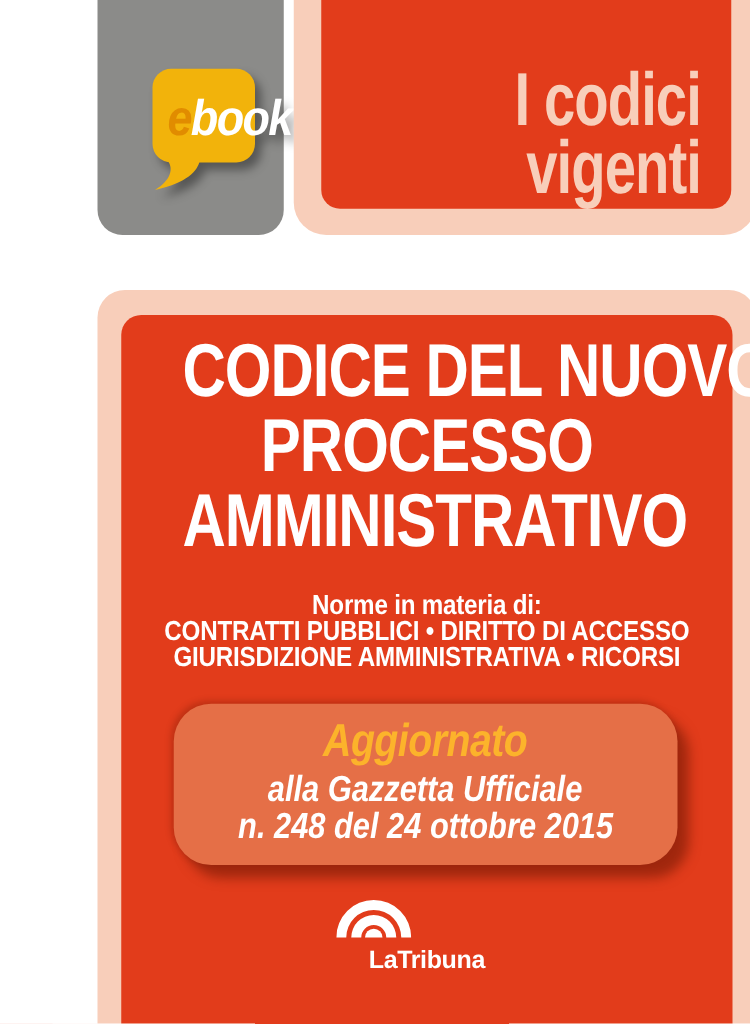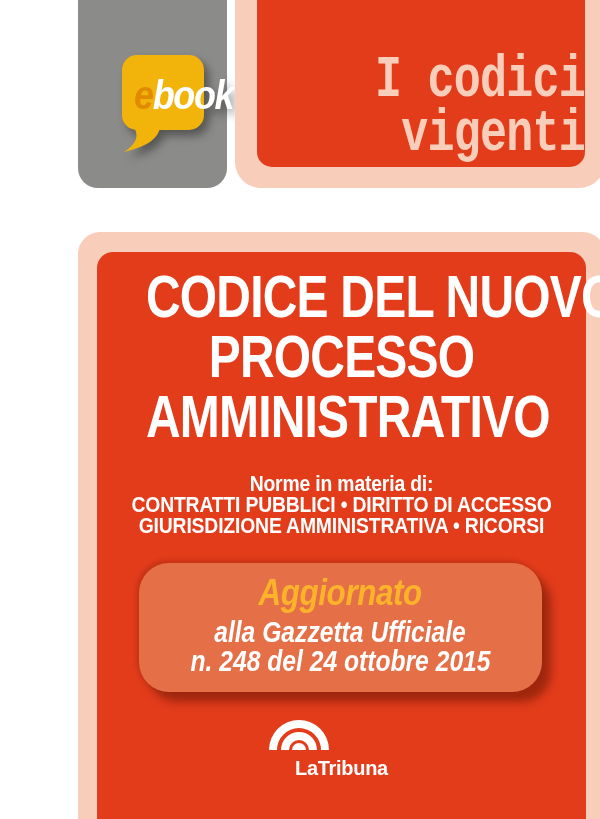--- a/index.html
+++ b/index.html
@@ -33,21 +33,21 @@
 
   
   .series-card{
     position:absolute;left:193px;top:0;width:370px;height:188px;
     background:#F8CEBA;border-radius:0 0 26px 26px;
   }
   .series-inner{
     position:absolute;left:22px;top:0;width:328px;height:167px;
     background:#E23C1B;border-radius:0 0 15px 15px;
     display:flex;flex-direction:column;justify-content:flex-end;align-items:flex-end;
-    padding:0 0 6px 0;box-sizing:border-box;font-family:Liberation Mono, monospace;
+    padding:0 24px 6px 0;box-sizing:border-box;
   }
   .series-text{
     color:#F8CEBA;font-weight:bold;font-size:60px;line-height:54px;
     text-align:right;letter-spacing:-1px;
     transform:scaleX(0.75);transform-origin:right bottom;
   }
 
   
   .main-frame{
     position:absolute;left:36px;top:232px;width:527px;height:587px;

